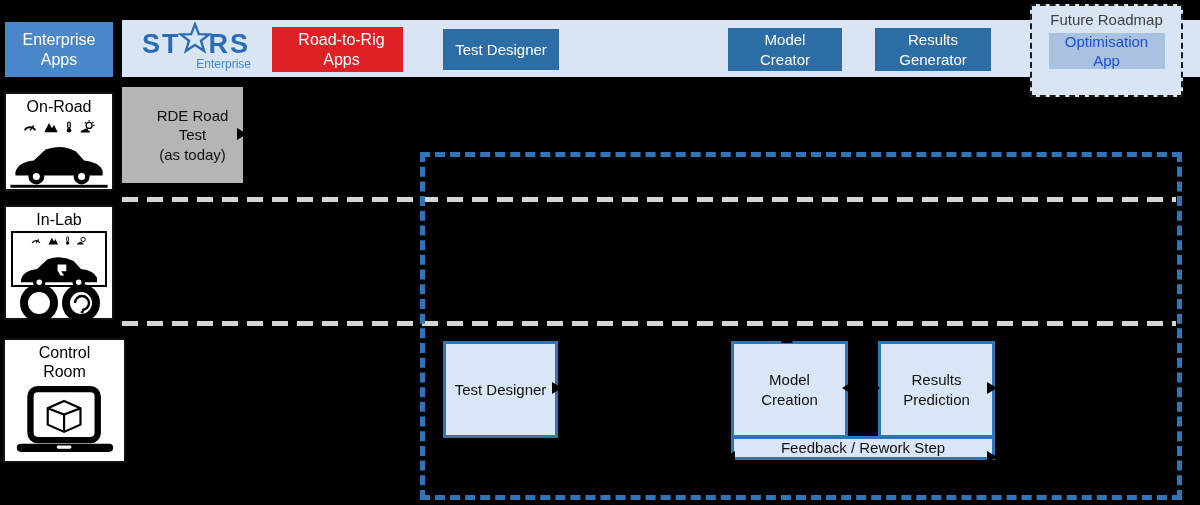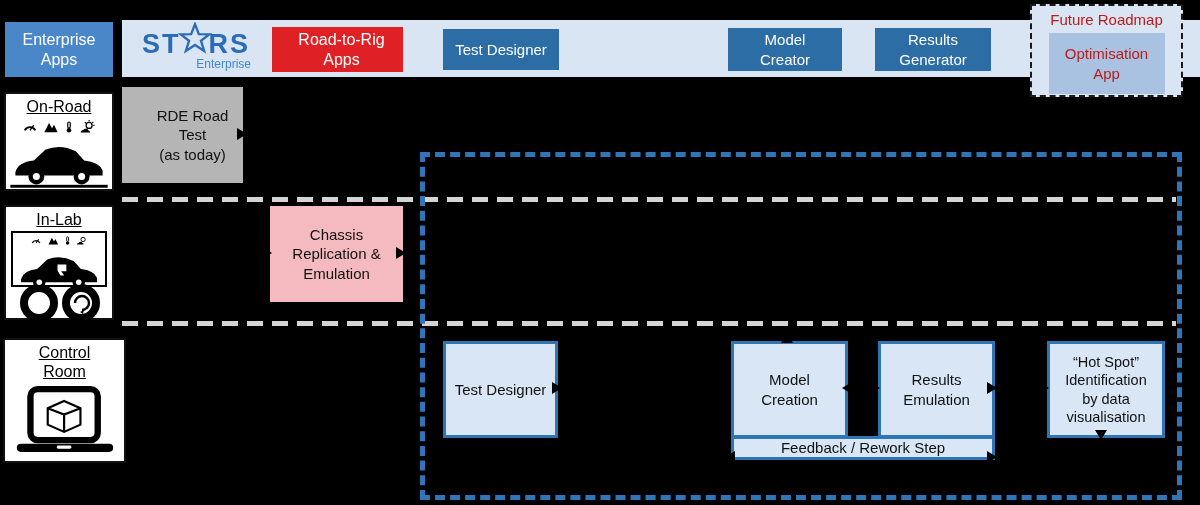--- a/index.html
+++ b/index.html
@@ -27,35 +27,35 @@
   
   .logo { left:133px; top:27px; width:126px; height:48px; }
   .logo-row { display:flex; align-items:center; justify-content:center; height:34px; }
   .logo-txt { color:#2b6cb8; font-size:27px; font-weight:bold; letter-spacing:2px; line-height:1;text-align:right; }
   .logo-star { width:34px; height:34px; margin:0 -3px; position:relative; top:-5px; }
   .logo-sub { color:#3f87d2; font-size:12px; text-align:right; padding-right:8px; margin-top:-4px; }
 
   
   .future { left:1030px; top:4px; width:153px; height:93px; background:#d9e5f2;
             border:2px dashed #1a1a1a; }
-  .future-title { color:#b91c1c; font-size:15px; text-align:center; padding-top:5px; white-space:nowrap; }
-  .opt-app { width:116px; height:61px; margin:5px auto 0 auto; background:#a9c2e2;
-             color:#b91c1c; font-size:15px; line-height:1.3; }
+  .future-title { color:#404040; font-size:15px; text-align:center; padding-top:5px; white-space:nowrap; }
+  .opt-app { width:116px; height:36px; margin:5px auto 0 auto; background:#a9c2e2;
+             color:#1d4ed8; font-size:15px; line-height:1.3; }
 
   
   .sep { height:5px; width:1054px; left:122px;
          background:repeating-linear-gradient(90deg,#d4d4d4 0 16px,transparent 16px 25px); }
   .sep1 { top:197px; } .sep2 { top:321px; }
 
   
   .lane { background:#fff; border:2px solid #111; color:#000; }
   .lane-onroad { left:4px; top:92px; width:110px; height:99px; }
   .lane-inlab  { left:4px; top:205px; width:110px; height:115px; }
   .lane-ctrl   { left:3px; top:338px; width:123px; height:125px; }
-  .lane-title { font-size:16px; text-align:center; margin-top:3px; line-height:1.2;text-decoration:underline; }
+  .lane-title { font-size:16px; text-align:center; margin-top:3px; line-height:1.2; }
   .icon-row { display:flex; justify-content:center; align-items:center; gap:2px; margin-top:2px; }
   .icon-row svg { display:block; }
 
   
   .gray-box { left:122px; top:87px; width:121px; height:96px; background:#b5b5b5;
               color:#111; font-size:15px; line-height:1.3;padding-left:20px; }
   .pink-box { left:270px; top:206px; width:133px; height:96px; background:#f5bac0;
               color:#111; font-size:15px; line-height:1.3; }
   .lblue { background:#d9e6f5; border:3px solid #2e75b6; color:#111; font-size:15px; line-height:1.3; }
   .bx-testing { left:592px; top:207px; width:118px; height:95px; }
@@ -219,51 +219,40 @@
       <rect x="46" y="65" width="16" height="3.5" rx="1.5" fill="#fff"></rect>
     </svg>
   </div>
 
   <div class="abs ctr gray-box">
     <span class="ln">RDE Road</span>
     <span class="ln">Test</span>
     <span class="ln">(as today)</span>
   </div>
 
-  <div class="abs ctr pink-box">
-    <span class="ln">Chassis</span>
-    <span class="ln">Replication &amp;</span>
-    <span class="ln">Emulation</span>
-  </div>
 
 
   <div class="abs ctr lblue bx-td">
     <span class="ln">Test Designer</span>
   </div>
 
   <div class="abs ctr lblue bx-mc">
     <span class="ln">Model</span>
     <span class="ln">Creation</span>
   </div>
 
   <div class="abs ctr lblue bx-rp">
     <span class="ln">Results</span>
-    <span class="ln">Emulation</span>
+    <span class="ln">Prediction</span>
   </div>
 
   <div class="abs ctr lblue bx-fb">
     <span class="ln">Feedback / Rework Step</span>
   </div>
 
-  <div class="abs ctr lblue bx-hs">
-    <span class="ln">“Hot Spot”</span>
-    <span class="ln">Identification</span>
-    <span class="ln">by data</span>
-    <span class="ln">visualisation</span>
-  </div>
 
   <div class="ar r" style="left:237px; top:128px;"></div>
   <div class="ar r" style="left:262px; top:247px;"></div>
   <div class="ar r" style="left:396px; top:247px;"></div>
   <div class="ar r" style="left:584px; top:247px;"></div>
   <div class="ar l" style="left:704px; top:247px;"></div>
   <div class="ar d" style="left:643px; top:297px;"></div>
   <div class="ar r" style="left:552px; top:382px;"></div>
   <div class="ar u" style="left:781px; top:333px;"></div>
   <div class="ar l" style="left:842px; top:382px;"></div>

